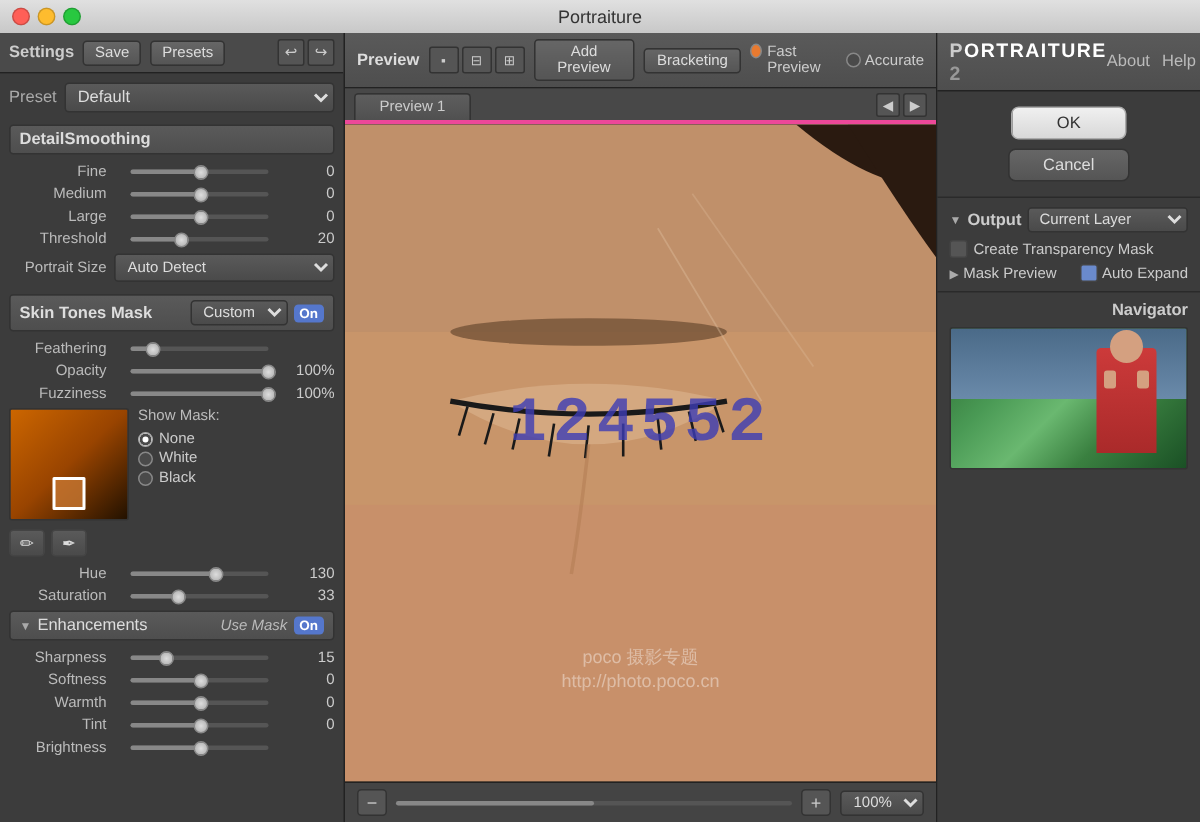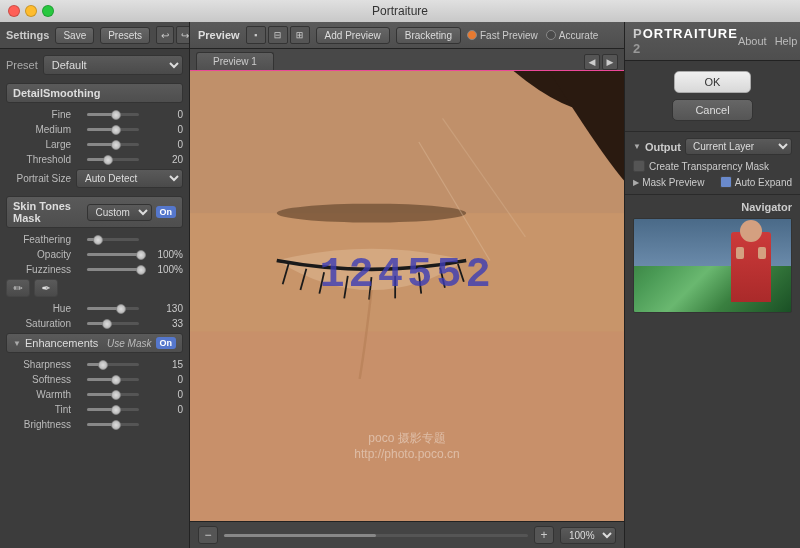--- a/index.html
+++ b/index.html
@@ -42,21 +42,21 @@
     .wc-max { background: #28c840; }
 
     
     .main-container {
       display: flex;
       height: calc(548px - 22px);
     }
 
     
     .left-panel {
-      width: 190px;
+      width: 230px;
       background: #3c3c3c;
       border-right: 1px solid #222;
       display: flex;
       flex-direction: column;
       overflow: hidden;
     }
     .left-toolbar {
       background: #4a4a4a;
       padding: 4px 6px;
       display: flex;
@@ -370,22 +370,22 @@
       border: 1px solid #888;
       background: #4a4a4a;
     }
     .radio-orange { background: #e87a30; }
     .radio-text { font-size: 10px; color: #ccc; }
 
     .preview-tabs {
       background: #484848;
       padding: 3px 6px 0;
       display: flex;
-      align-items: flex-end;
-      border-bottom: 1px solid #ec4899;
+      align-items: flex-start;
+      border-bottom: 3px solid #ec4899;
     }
     .preview-tab {
       background: linear-gradient(to bottom, #5e5e5e, #505050);
       border: 1px solid #333;
       border-bottom: none;
       border-radius: 3px 3px 0 0;
       padding: 3px 16px;
       font-size: 10px;
       color: #ccc;
       cursor: pointer;
@@ -760,20 +760,40 @@
 
       <div class="slider-row">
         <span class="slider-label">Fuzziness</span>
         <div class="slider-track">
           <div class="slider-fill" style="width:100%"></div>
           <div class="slider-thumb" style="left:95%"></div>
         </div>
         <span class="slider-value"><span>100</span><span>%</span></span>
       </div>
 
+      <div class="color-area">
+        <div class="color-picker-box">
+          <div class="color-picker-inner"></div>
+        </div>
+        <div class="show-mask-area">
+          <span class="show-mask-label">Show Mask:</span>
+          <div class="radio-row">
+            <div class="radio-dot selected"></div>
+            <span class="radio-label">None</span>
+          </div>
+          <div class="radio-row">
+            <div class="radio-dot"></div>
+            <span class="radio-label">White</span>
+          </div>
+          <div class="radio-row">
+            <div class="radio-dot"></div>
+            <span class="radio-label">Black</span>
+          </div>
+        </div>
+      </div>
 
       <div class="eyedropper-row">
         <div class="eyedropper-btn">✏</div>
         <div class="eyedropper-btn">✒</div>
       </div>
 
       <div class="slider-row">
         <span class="slider-label">Hue</span>
         <div class="slider-track">
           <div class="slider-fill" style="width:60%"></div>

